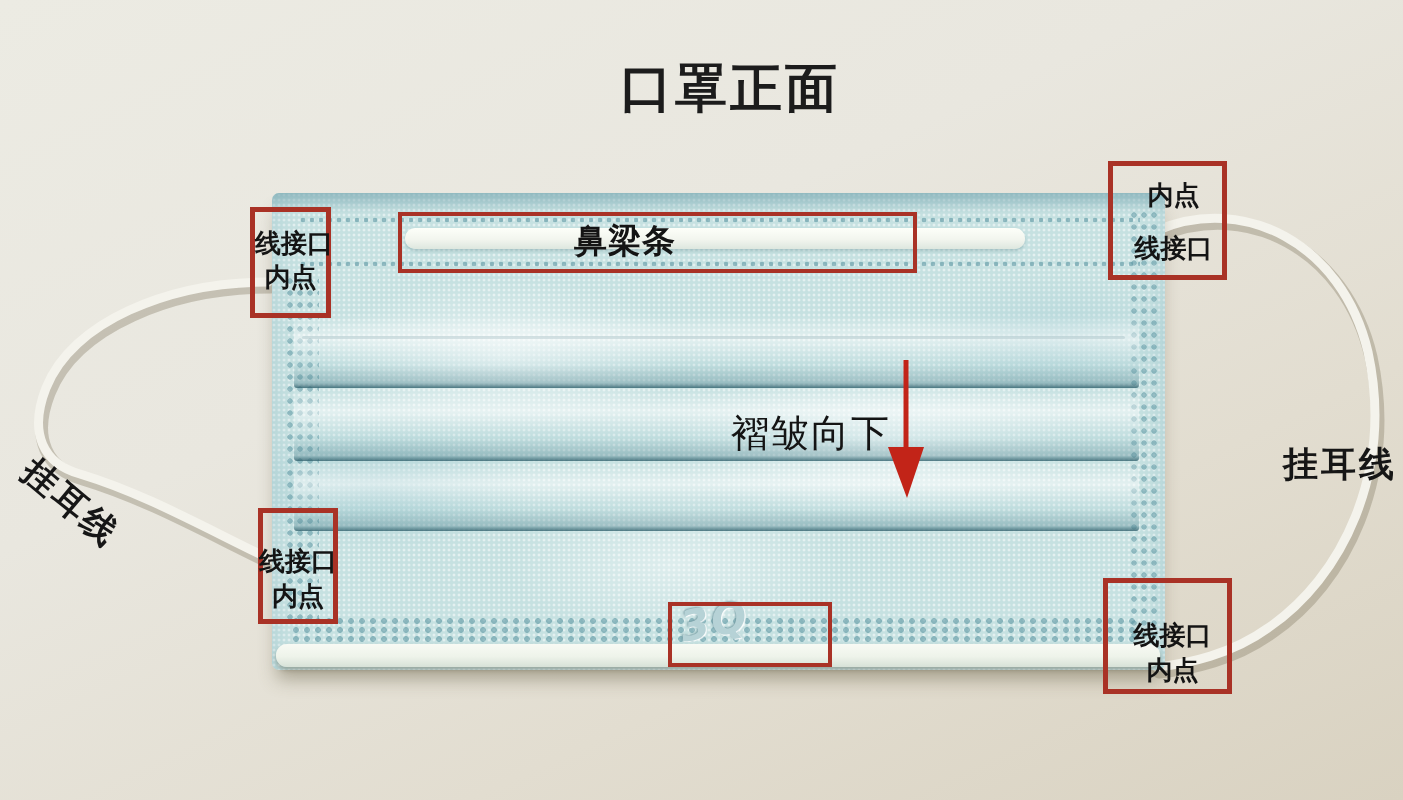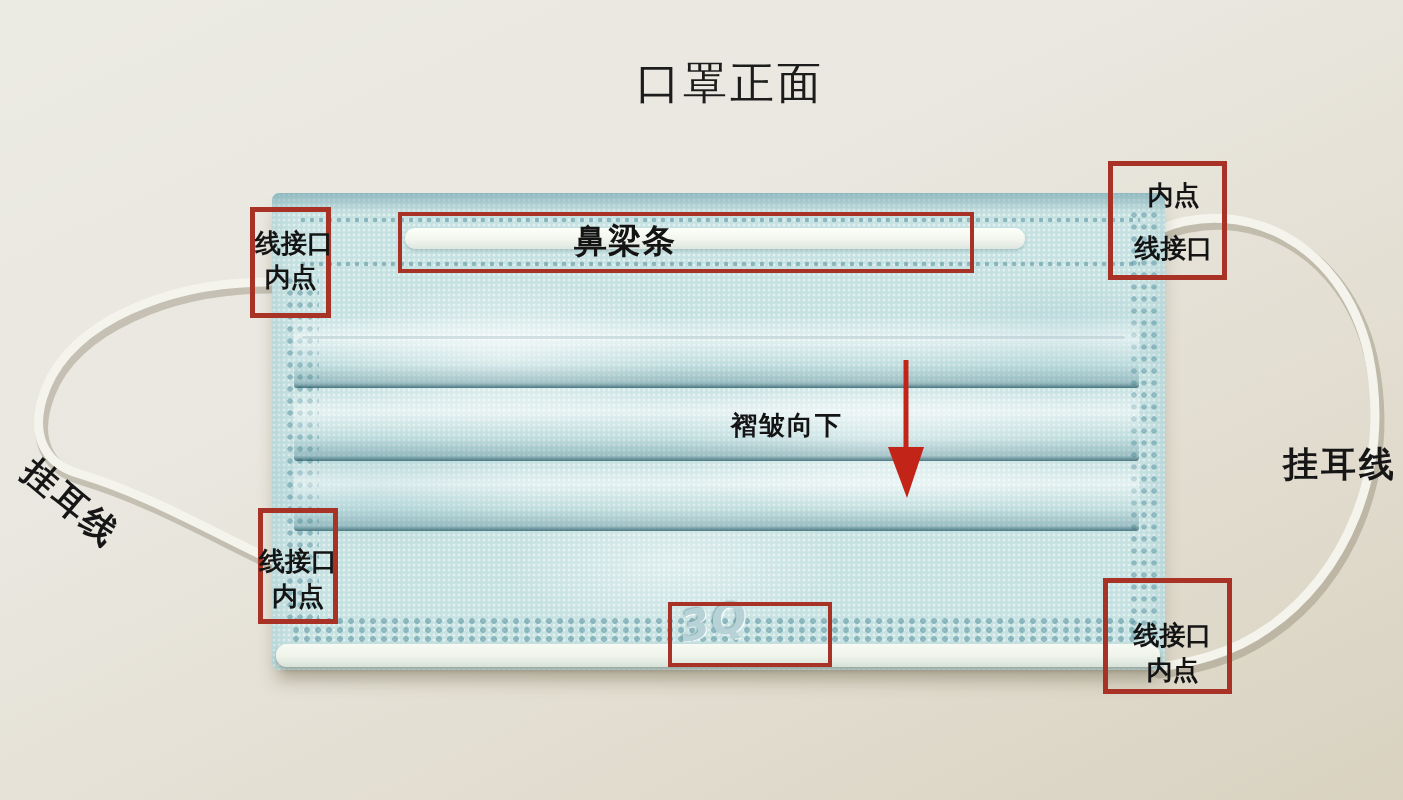--- a/index.html
+++ b/index.html
@@ -10,21 +10,21 @@
   .stage{
     position:relative;
     width:1403px;height:800px;
     overflow:hidden;
     background:linear-gradient(155deg,#ecebe3 0%,#e9e7df 38%,#e2ddd0 70%,#d9d2c1 100%);
   }
   
   .page-title{
     position:absolute;left:560px;top:54px;width:340px;
     text-align:center;
-    font-size:44px;font-weight:400;color:#1c1c1c;
+    font-size:52px;font-weight:700;color:#1c1c1c;
     letter-spacing:3px;white-space:nowrap;
   }
   
   .loops{position:absolute;left:0;top:0;pointer-events:none;}
   
   .mask{
     position:absolute;left:272px;top:193px;width:893px;height:477px;
     border-radius:7px;
     background-color:#c6e1e1;
     background-image:
@@ -97,30 +97,30 @@
     color:#141414;font-size:26px;font-weight:600;line-height:1.32;align-items:center;
   }
   .callout .ln{display:block;white-space:nowrap;}
   .co-top-left{left:250px;top:207px;width:81px;height:111px;text-align:center;padding-top:14px;}
   .co-top-right{left:1108px;top:161px;width:119px;height:119px;padding:12px 0 10px 12px;
     display:flex;flex-direction:column;justify-content:space-between;}
   .co-bottom-left{left:258px;top:508px;width:80px;height:116px;text-align:center;
     display:flex;flex-direction:column;justify-content:flex-end;padding-bottom:6px;}
   .co-bottom-right{left:1103px;top:578px;width:129px;height:116px;padding:0 0 2px 10px;
     display:flex;flex-direction:column;justify-content:flex-end;}
-  .co-nose{left:398px;top:212px;width:576px;height:61px;border-width:4px;}
+  .co-nose{left:398px;top:212px;width:519px;height:61px;border-width:4px;}
   .co-nose .nose-label{
     position:absolute;left:172px;top:50%;transform:translateY(-54%);
     font-size:33px;font-weight:600;letter-spacing:1px;white-space:nowrap;
   }
   .co-logo{left:668px;top:602px;width:164px;height:65px;border-width:4px;}
   
   .pleat-label{
     position:absolute;left:731px;top:408px;
-    font-size:26px;font-weight:700;color:#141414;letter-spacing:2px;white-space:nowrap;
+    font-size:38px;font-weight:400;color:#141414;letter-spacing:2px;white-space:nowrap;
   }
   .down-arrow{position:absolute;left:878px;top:348px;pointer-events:none;}
   
   .ear-label{
     position:absolute;font-size:35px;font-weight:600;color:#161616;
     letter-spacing:3px;white-space:nowrap;
   }
   .ear-label-left{left:42px;top:448px;transform:rotate(40deg);transform-origin:0 0;}
   .ear-label-right{left:1283px;top:441px;}
 </style>

